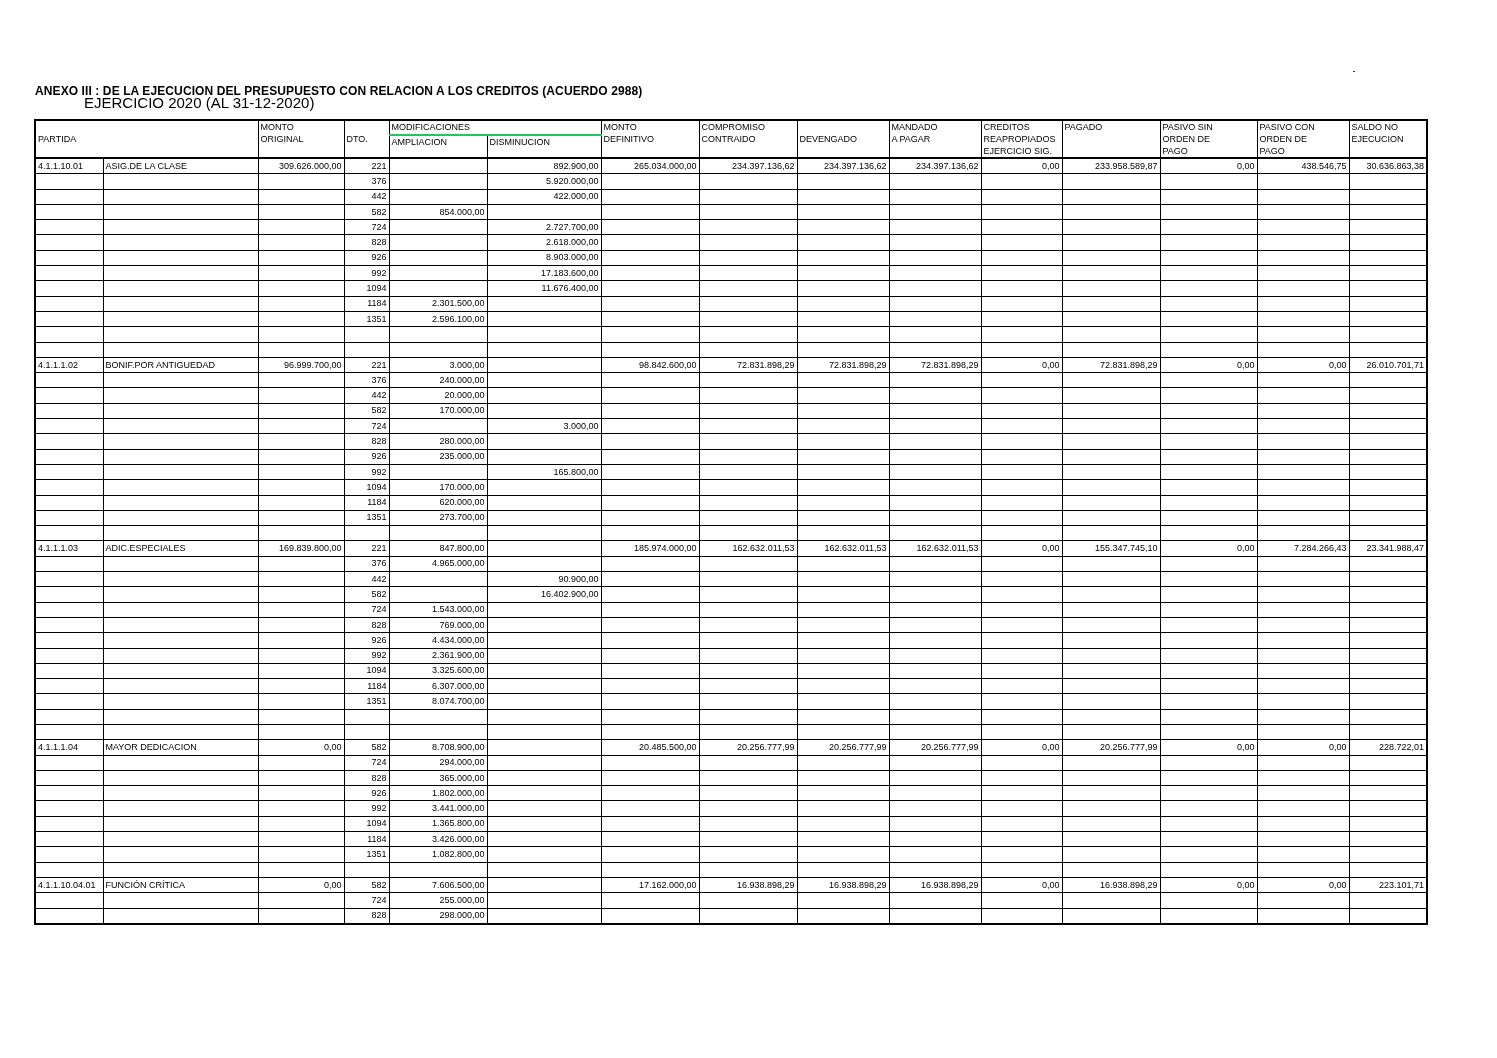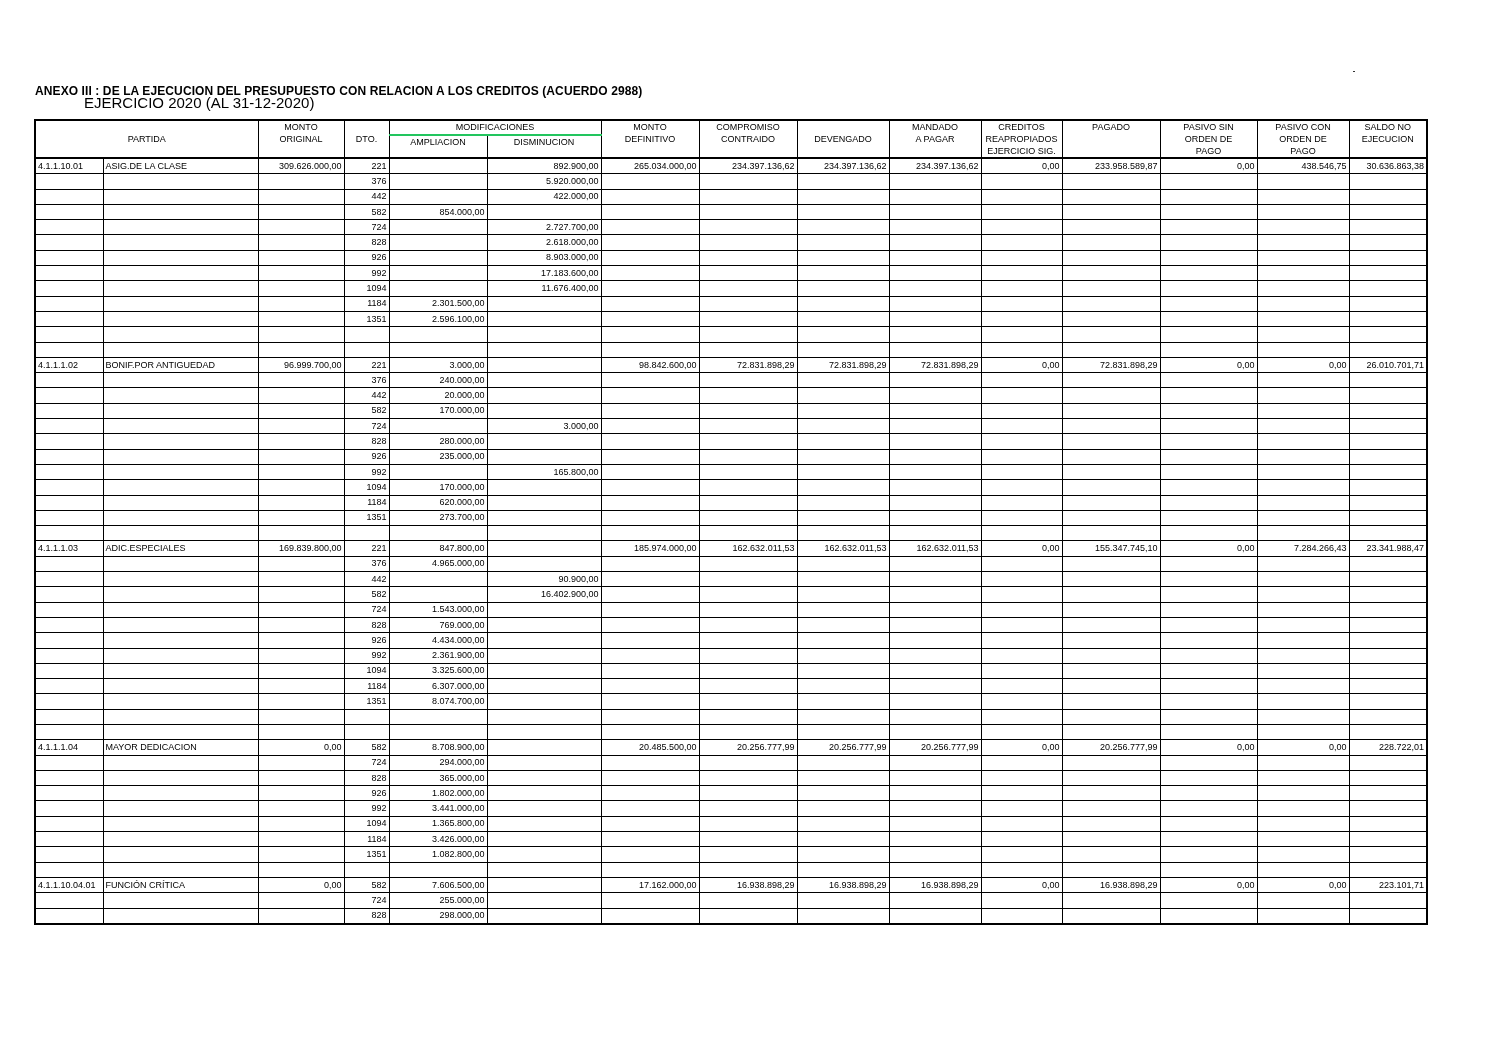--- a/index.html
+++ b/index.html
@@ -2,21 +2,21 @@
 <html><head>
 <meta charset="utf-8">
 <style>
   html, body { margin: 0; padding: 0; background: #ffffff; }
   body { width: 1497px; height: 1058px; position: relative; font-family: "Liberation Sans", sans-serif; color: #000; }
   .title { position: absolute; left: 35px; top: 84px; font-size: 12px; font-weight: bold; letter-spacing: 0.1px; }
   .subtitle { position: absolute; left: 36px; top: 94px; font-size: 15px; margin-left: 48px; }
   .dot { position: absolute; left: 1353px; top: 71px; width: 2px; height: 1px; background: #333; }
   table.grid { position: absolute; left: 34px; top: 119px; border-collapse: collapse; table-layout: fixed; font-size: 9px; }
   table.grid td, table.grid th { border: 1px solid #000; padding: 0 2px; height: 14.3px; line-height: 13px; white-space: nowrap; overflow: hidden; font-weight: normal; }
-  table.grid thead th { text-align: center; vertical-align: top; height: 12.5px; line-height: 12px; border-width: 1px; }
+  table.grid thead th { text-align: left; vertical-align: top; height: 12.5px; line-height: 12px; border-width: 1px; }
   table.grid thead { border: 2px solid #000; }
   .num { text-align: right; }
   .ctr { text-align: right; }
   .left { text-align: left; }
   table.grid { border: 2px solid #000; }
 </style>
 </head>
 <body>
 
 <div class="title">ANEXO III : DE LA EJECUCION  DEL  PRESUPUESTO CON RELACION A LOS CREDITOS (ACUERDO 2988)</div>

